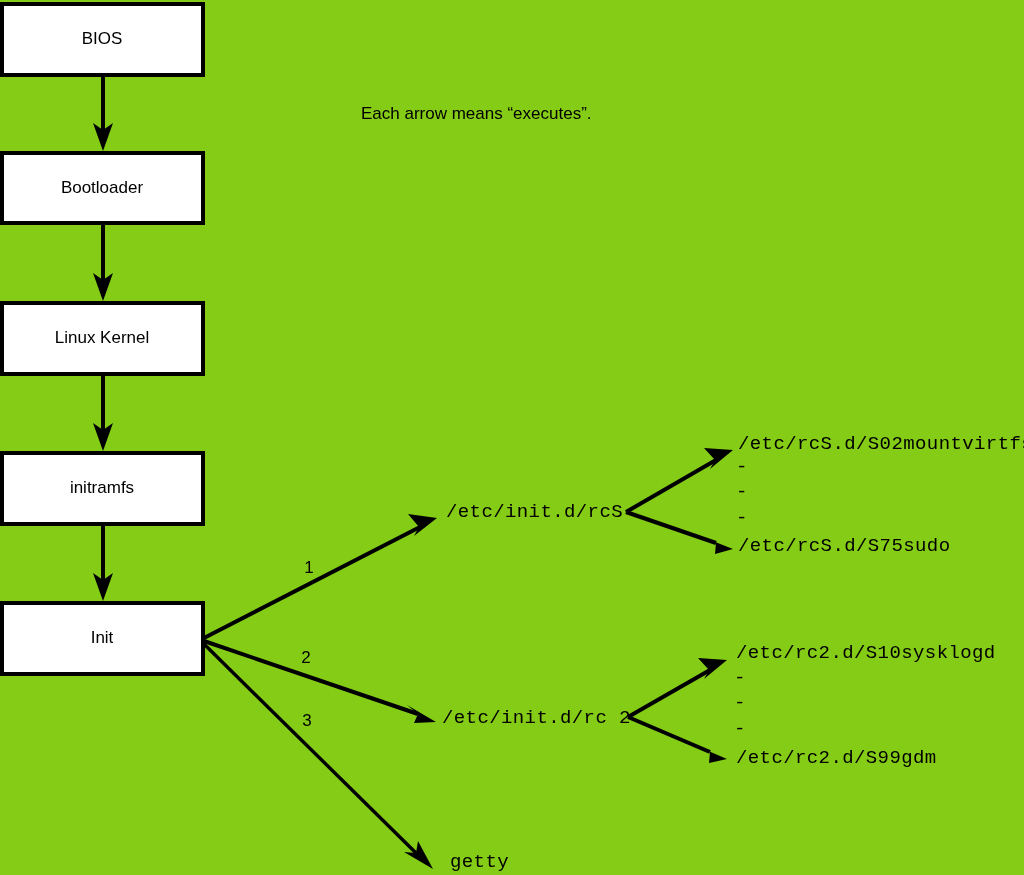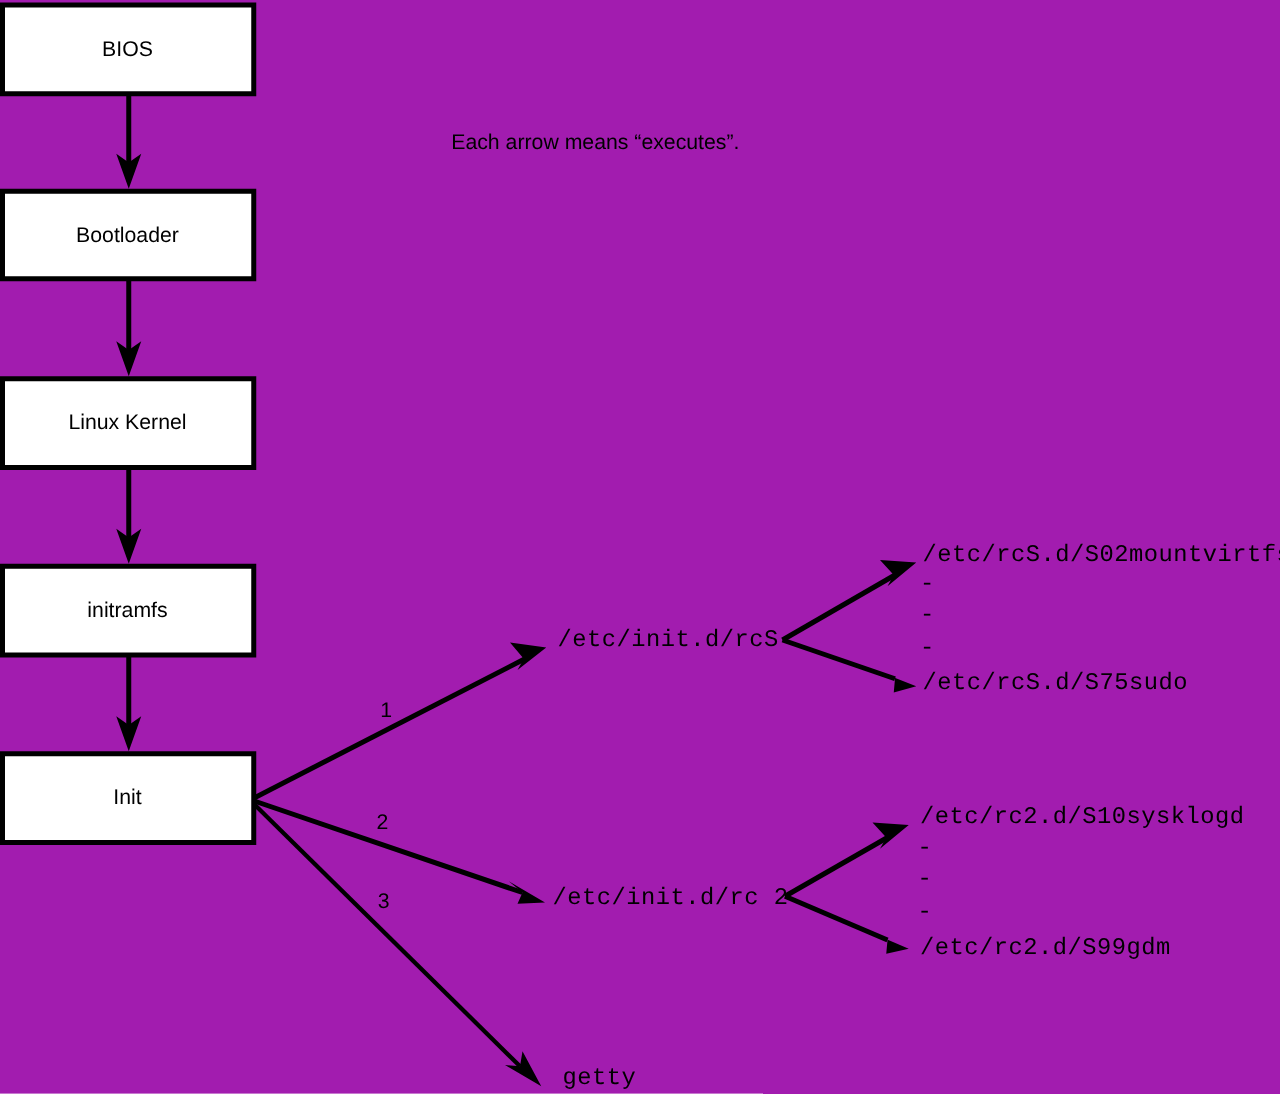--- a/index.html
+++ b/index.html
@@ -10,21 +10,21 @@
   body {
     width: 1024px;
     height: 875px;
     font-family: "Liberation Sans", sans-serif;
     overflow: hidden;
   }
   #diagram-root {
     position: relative;
     width: 1024px;
     height: 875px;
-    background: #a21caf;
+    background: #84cc16;
   }
   svg#boot-diagram {
     display: block;
     width: 1024px;
     height: 875px;
   }
   .box-rect {
     fill: #ffffff;
     stroke: #000000;
     stroke-width: 4;

